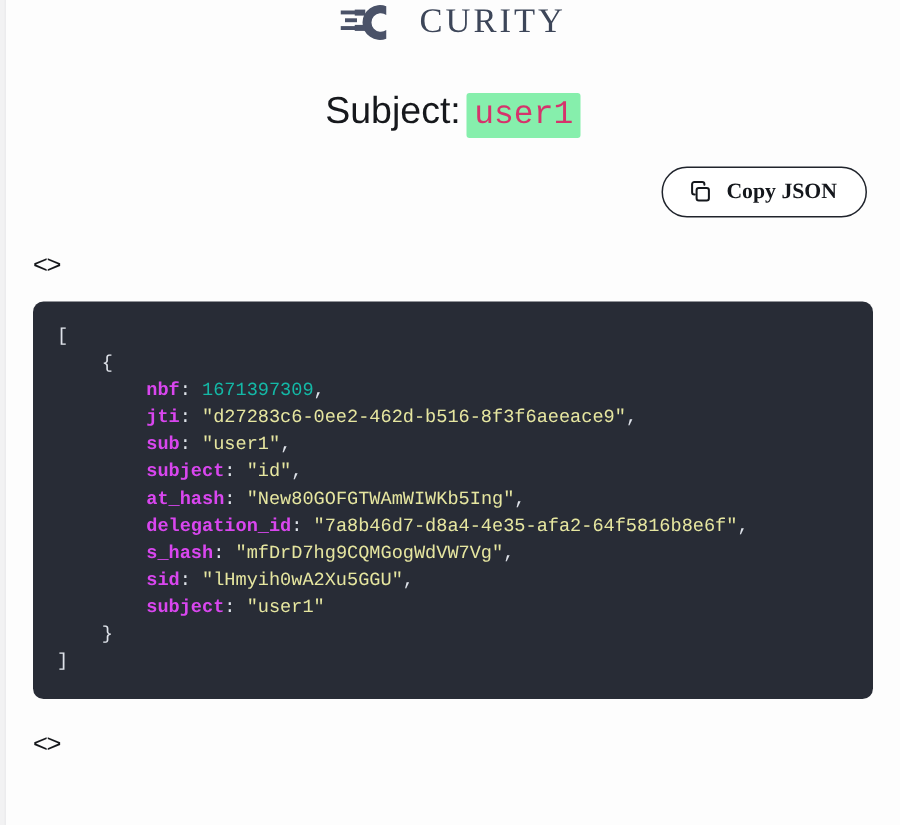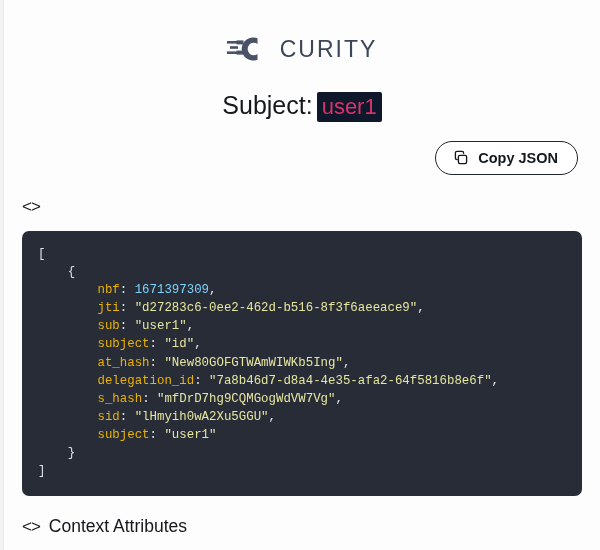--- a/index.html
+++ b/index.html
@@ -28,25 +28,26 @@
     top: 0; left: 4px;
     width: 596px;
     height: 550px;
     background: #fdfdfd;
     box-sizing: border-box;
   }
 
   
   .brand {
     display: flex;
-    align-items: center;
+    align-items: flex-start;
     justify-content: center;
     gap: 9px;
-    padding-top: 32px;
+    padding-top: 1px;
     height: 34px;
+    font-family: Liberation Serif, serif;
   }
   .brand-mark {
     display: block;
     width: 44px;
     height: 28px;
   }
   .brand-name {
     font-size: 23px;
     letter-spacing: 2.0px;
     font-weight: 400;
@@ -56,24 +57,24 @@
   
   .subject-line {
     text-align: center;
     margin-top: 27px;
     font-size: 25px;
     font-weight: 400;
     color: #16181c;
     line-height: 1;
   }
   .subject-value {
-    font-family: Liberation Sans, sans-serif;
+    font-family: Liberation Mono, monospace;
     font-size: 22px;
     color: #d6336c;
-    background: #0f172a;
+    background: #86efac;
     padding: 2px 5px 3px 5px;
     border-radius: 2px;
     margin-left: 4px;
   }
 
   
   .toolbar {
     display: flex;
     justify-content: flex-end;
     padding-right: 22px;
@@ -84,21 +85,21 @@
     align-items: center;
     gap: 9px;
     background: #ffffff;
     border: 1px solid #20242c;
     border-radius: 22px;
     padding: 8px 19px 8px 17px;
     font-size: 14.5px;
     font-weight: 700;
     color: #14171c;
     cursor: pointer;
-    font-family: Liberation Sans, sans-serif;
+    font-family: Liberation Serif, serif;
     line-height: 1;
   }
   .copy-icon { display:block; width:16px; height:16px; }
 
   
   .section-head {
     display: flex;
     align-items: center;
     gap: 9px;
     margin: 22px 0 0 18px;
@@ -125,23 +126,23 @@
   }
   .code-block pre {
     margin: 0;
     font-family: "Liberation Mono", monospace;
     font-size: 12.4px;
     line-height: 18.1px;
     white-space: pre;
     color: #dfe3ea;
   }
   .tok-punct { color: #dfe3ea; }
-  .tok-key   { color: #eab308; }
+  .tok-key   { color: #d946ef; font-weight: bold; }
   .tok-str   { color: #e6e6a0; }
-  .tok-num   { color: #7dd3fc; }
+  .tok-num   { color: #14b8a6; }
 
   .footer-head { margin-top: 20px; }
 </style>
 </head>
 <body>
 
 <div class="page-edge-left"></div>
 
 <div class="page">
 
@@ -190,16 +191,15 @@
         <span class="tok-key">delegation_id</span><span class="tok-punct">: </span><span class="tok-str">"7a8b46d7-d8a4-4e35-afa2-64f5816b8e6f"</span><span class="tok-punct">,</span>
         <span class="tok-key">s_hash</span><span class="tok-punct">: </span><span class="tok-str">"mfDrD7hg9CQMGogWdVW7Vg"</span><span class="tok-punct">,</span>
         <span class="tok-key">sid</span><span class="tok-punct">: </span><span class="tok-str">"lHmyih0wA2Xu5GGU"</span><span class="tok-punct">,</span>
         <span class="tok-key">subject</span><span class="tok-punct">: </span><span class="tok-str">"user1"</span>
     <span class="tok-punct">}</span>
 <span class="tok-punct">]</span></span></pre>
   </div>
 
   <div class="section-head footer-head">
     <span class="code-brackets">&lt;&gt;</span>
-    <span>Context Attributes</span>
   </div>
 
 </div>
 
 </body></html>

